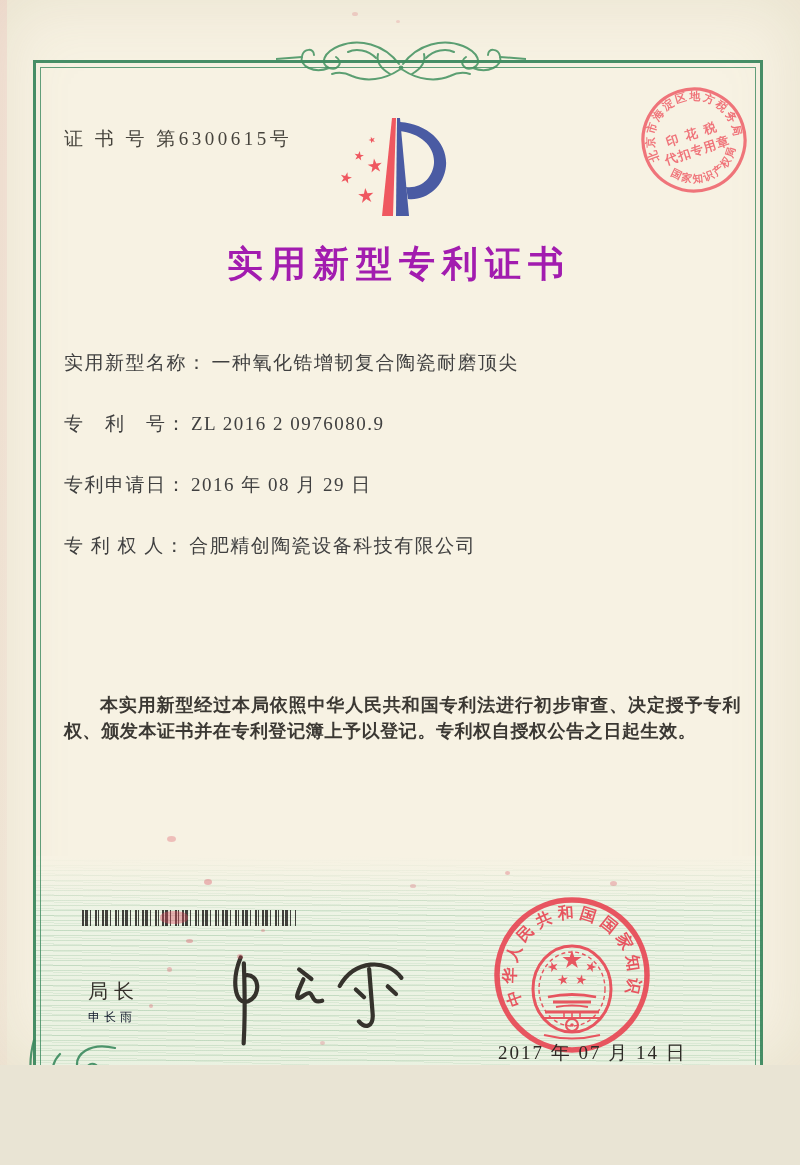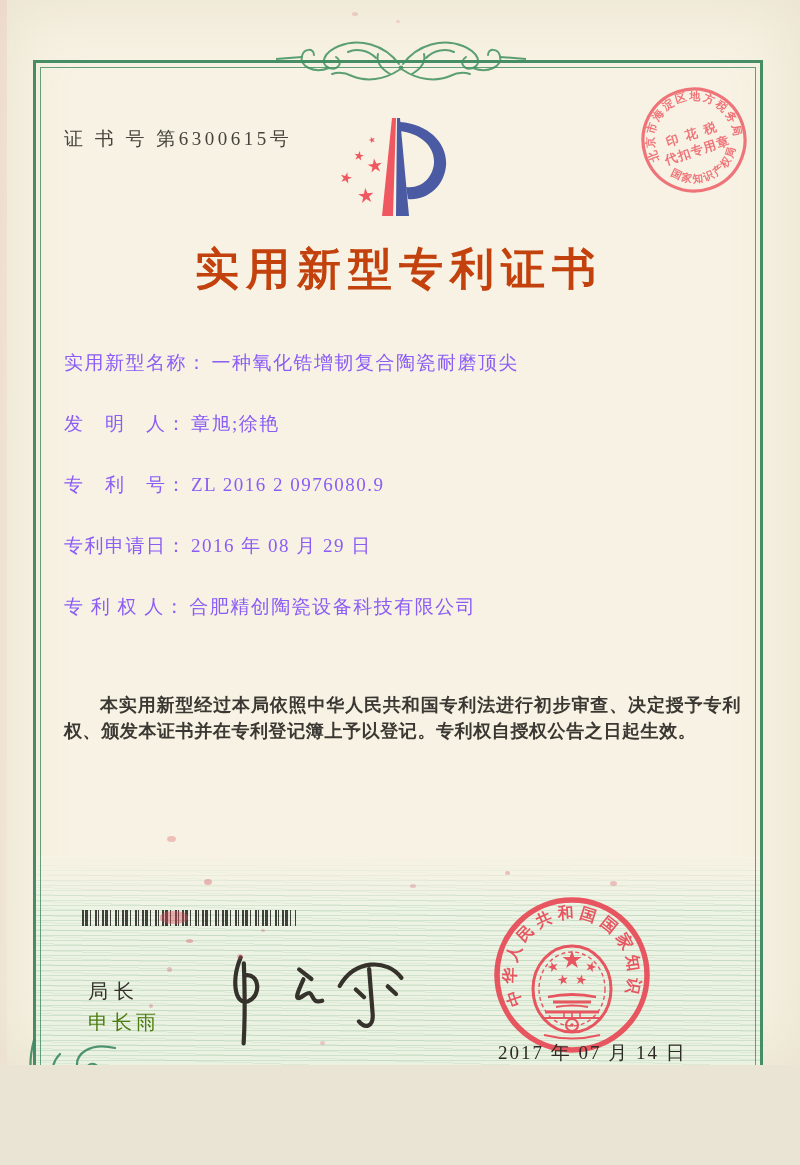--- a/index.html
+++ b/index.html
@@ -26,38 +26,38 @@
   .frame-outer{position:absolute;left:33px;top:60px;width:730px;height:1067px;
     box-sizing:border-box;border:3px solid #2e7f54;opacity:.88;}
   .frame-inner{position:absolute;left:40px;top:67px;width:716px;height:1053px;
     box-sizing:border-box;border:1px solid #3c8a5f;opacity:.8;}
   .ornament-top{position:absolute;left:276px;top:28px;}
   .ornament-corner{position:absolute;left:20px;top:1036px;}
   
   .cert-number{position:absolute;left:64px;top:126px;font-size:19px;letter-spacing:3.5px;color:#46433c;}
   .logo{position:absolute;left:332px;top:110px;opacity:.92;}
   .title{position:absolute;left:35px;top:240px;width:728px;text-align:center;
-    font-size:44px;font-weight:bold;letter-spacing:7px;color:#c2410c;}
+    font-size:36px;font-weight:bold;letter-spacing:7px;color:#a21caf;}
   
   .fields{position:absolute;left:64px;top:352px;width:680px;}
-  .field-row{height:22px;line-height:22px;margin-bottom:39px;font-size:19px;letter-spacing:1.5px;color:#8b5cf6;}
+  .field-row{height:22px;line-height:22px;margin-bottom:39px;font-size:19px;letter-spacing:1.5px;color:#404040;}
   .f-label{margin-right:4px;}
   
   .paragraphs{position:absolute;left:64px;top:692px;width:677px;
     font-size:18px;line-height:26.3px;letter-spacing:.6px;text-align:justify;color:#3b3833;}
   .paragraphs p{margin:0;text-indent:2em;font-weight:bold;}
   
   .barcode{position:absolute;left:82px;top:910px;width:214px;height:16px;
     background:repeating-linear-gradient(90deg,
       #23211e 0 2px,transparent 2px 3px,#23211e 3px 6px,transparent 6px 8px,
       #23211e 8px 9px,transparent 9px 13px,#23211e 13px 15px,transparent 15px 16px,
       #23211e 16px 17px,transparent 17px 20px);
     opacity:.85;}
   .official-title{position:absolute;left:88px;top:978px;font-size:20px;letter-spacing:6px;color:#35322c;text-align:right;}
-  .official-name{position:absolute;left:88px;top:1009px;font-size:20px;letter-spacing:4px;color:#4d7c0f;}
+  .official-name{position:absolute;left:88px;top:1009px;font-size:12px;letter-spacing:4px;color:#0f172a;}
   .signature{position:absolute;left:212px;top:945px;transform:rotate(-2deg);}
   .seal-main{position:absolute;left:487px;top:890px;opacity:.88;}
   .seal-date{position:absolute;left:498px;top:1040px;font-size:19px;letter-spacing:2px;color:#2c2a25;z-index:5;}
   .seal-tax{position:absolute;left:634px;top:84px;opacity:.8;}
   .footer{position:absolute;left:270px;top:1093px;width:200px;text-align:center;
     font-size:16px;letter-spacing:2px;color:#3f3c35;}
   .spk{position:absolute;border-radius:50%;background:#d9455a;}
   .seal-text{font-family:"Liberation Serif","DejaVu Serif",serif;font-weight:bold;}
 </style>
 </head>
@@ -117,23 +117,20 @@
       <use href="#star" transform="translate(14,68) scale(6) rotate(14)"></use>
       <use href="#star" transform="translate(34,86) scale(8) rotate(-6)"></use>
     </g>
   </svg>
 
   <div class="title">实用新型专利证书</div>
 
   <div class="fields">
     <div class="field-row">
       <span class="f-label">实用新型名称：</span><span class="f-value">一种氧化锆增韧复合陶瓷耐磨顶尖</span>
-    </div>
-    <div class="field-row">
-      <span class="f-label">发　明　人：</span><span class="f-value">章旭;徐艳</span>
     </div>
     <div class="field-row">
       <span class="f-label">专　利　号：</span><span class="f-value">ZL 2016 2 0976080.9</span>
     </div>
     <div class="field-row">
       <span class="f-label">专利申请日：</span><span class="f-value">2016 年 08 月 29 日</span>
     </div>
     <div class="field-row">
       <span class="f-label">专 利 权 人：</span><span class="f-value">合肥精创陶瓷设备科技有限公司</span>
     </div>

